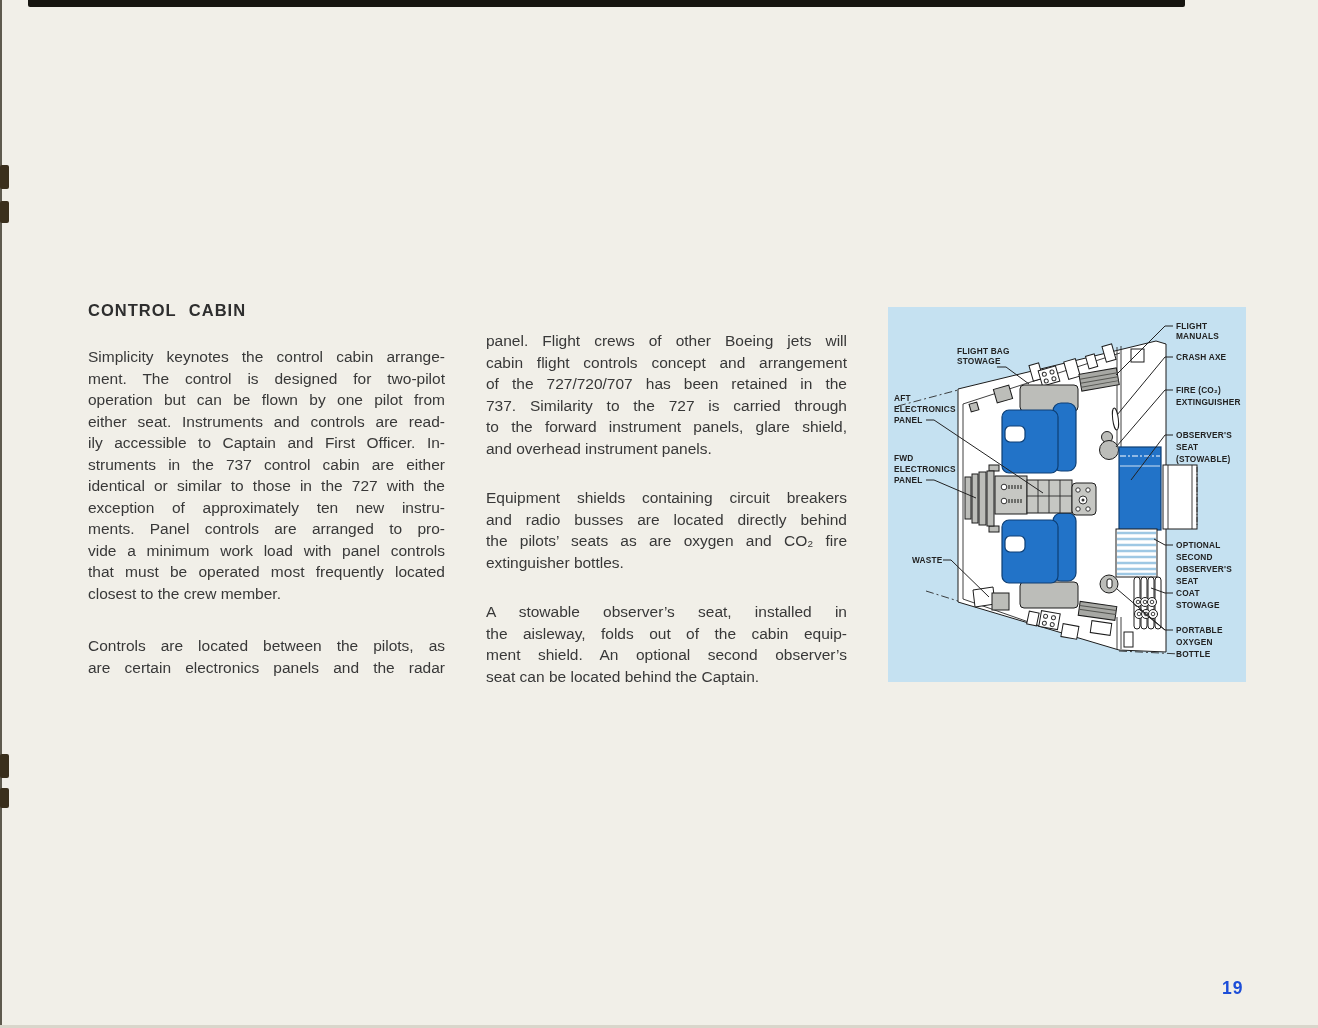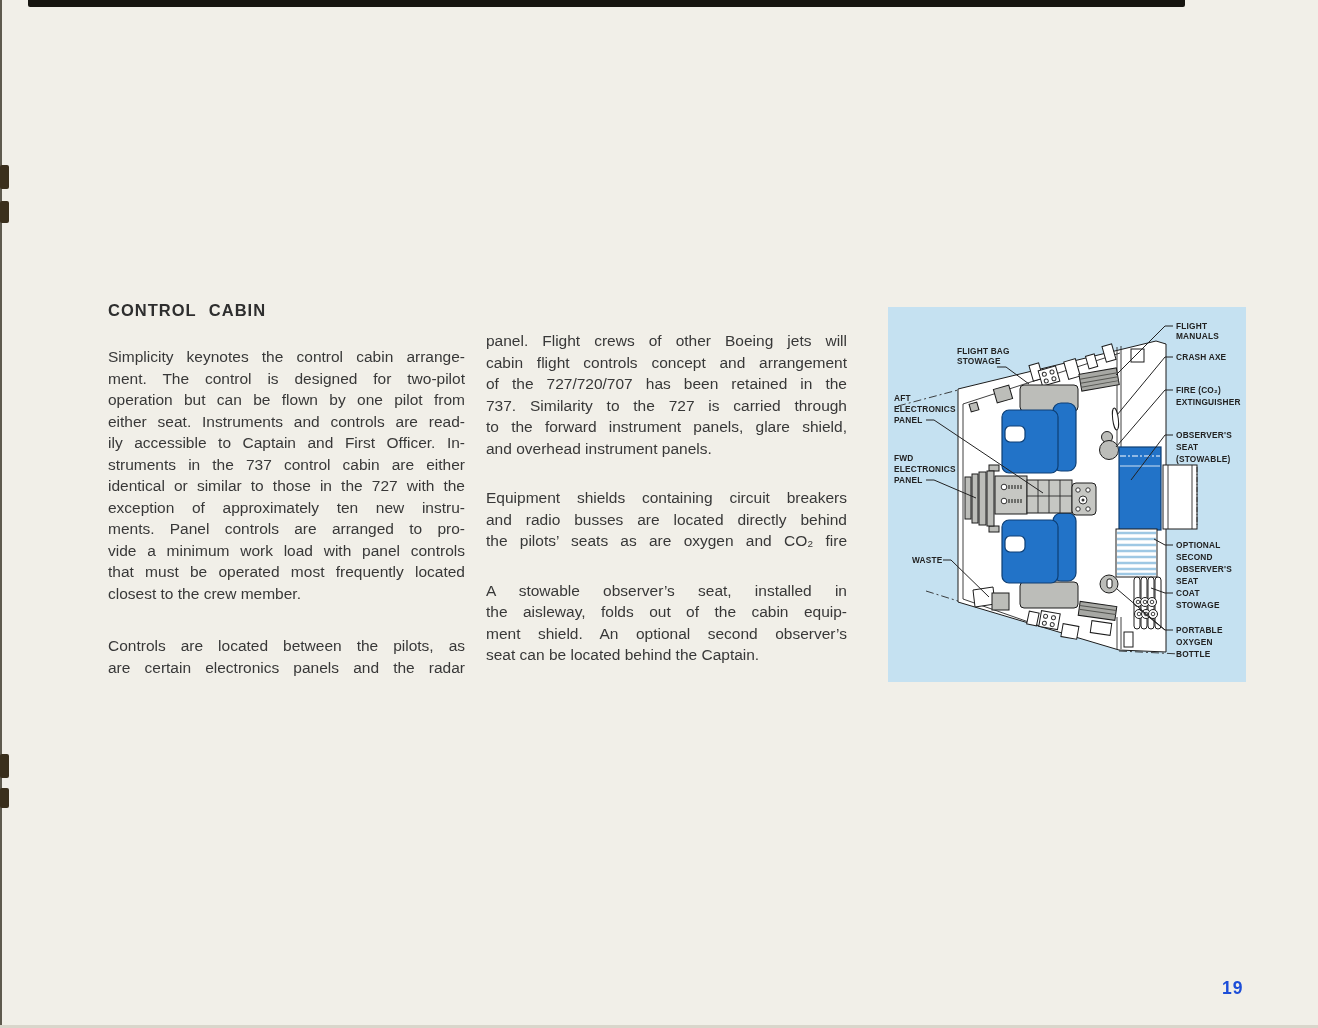--- a/index.html
+++ b/index.html
@@ -13,21 +13,21 @@
   .left-edge-line { position:absolute; left:0; top:0; width:2px; height:100%; background:#444033; opacity:.85; }
   .staple { position:absolute; left:0; width:9px; background:#3a2f1c; border-radius:2px; }
   .s1 { top:165px; height:24px; }
   .s2 { top:201px; height:22px; }
   .s3 { top:754px; height:24px; }
   .s4 { top:788px; height:20px; }
   .bottom-shadow { position:absolute; left:0; bottom:0; width:100%; height:3px; background:#d9d6cb; }
 
   
   .col { position:absolute; color:#383838; font-size:15.5px; line-height:21.5px; }
-  .col1 { left:88px; top:300px; width:357px;margin-left:20px; }
+  .col1 { left:88px; top:300px; width:357px; }
   .col2 { left:486px; top:299px; width:361px;margin-top:31px; }
   h1.heading {
     margin:0 0 26px 0; font-size:16.5px; font-weight:bold; color:#2e2e2e;
     letter-spacing:1px; word-spacing:7px; line-height:20px;
   }
   .para { margin:0; }
   .para + .para { margin-top:31px; }
   .col2 .para + .para { margin-top:28px; }
   .tl { text-align:justify; text-align-last:justify; }
   .tl.last { text-align-last:left; }
@@ -86,20 +86,21 @@
       <div class="tl">cabin flight controls concept and arrangement</div>
       <div class="tl">of the 727/720/707 has been retained in the</div>
       <div class="tl">737. Similarity to the 727 is carried through</div>
       <div class="tl">to the forward instrument panels, glare shield,</div>
       <div class="tl last">and overhead instrument panels.</div>
     </div>
     <div class="para">
       <div class="tl">Equipment shields containing circuit breakers</div>
       <div class="tl">and radio busses are located directly behind</div>
       <div class="tl">the pilots’ seats as are oxygen and CO₂ fire</div>
+      <div class="tl last">extinguisher bottles.</div>
     </div>
     <div class="para">
       <div class="tl">A stowable observer’s seat, installed in</div>
       <div class="tl">the aisleway, folds out of the cabin equip-</div>
       <div class="tl">ment shield. An optional second observer’s</div>
       <div class="tl last">seat can be located behind the Captain.</div>
     </div>
   </div>
 
   <div class="diagram-wrap">

